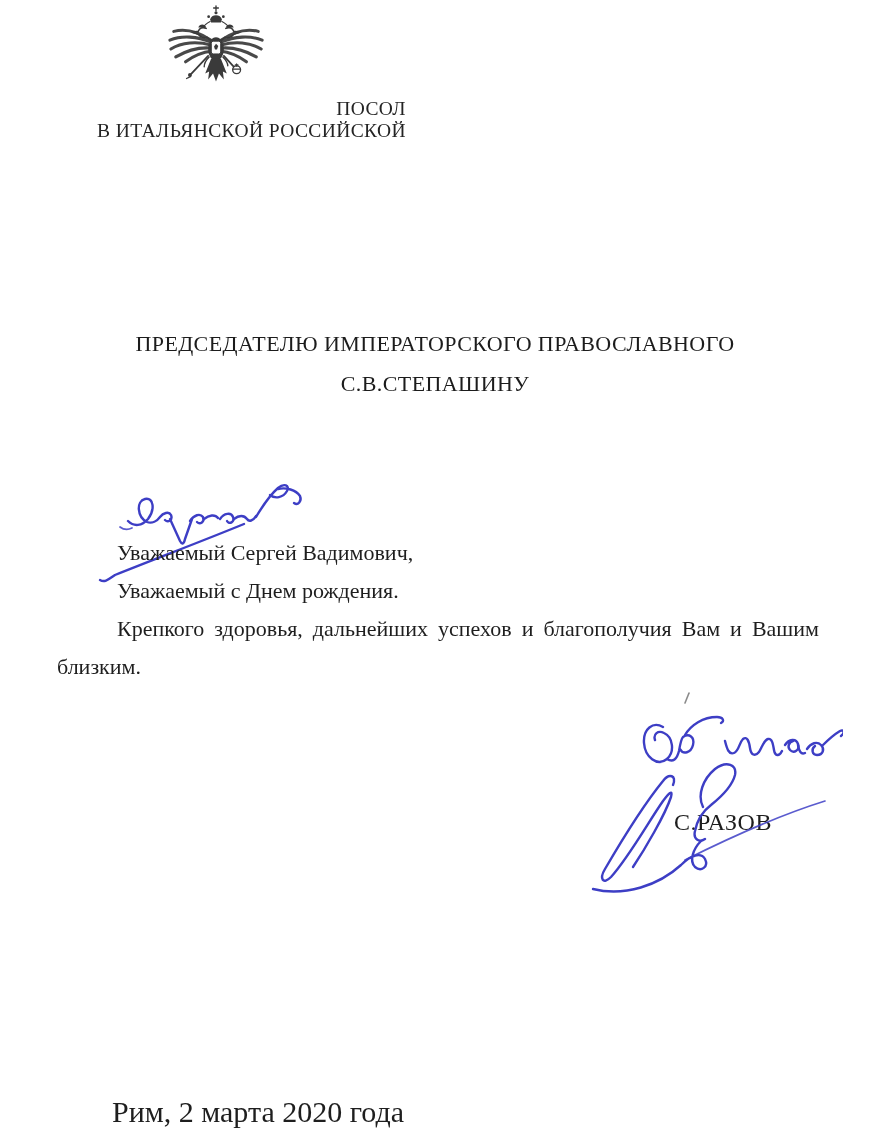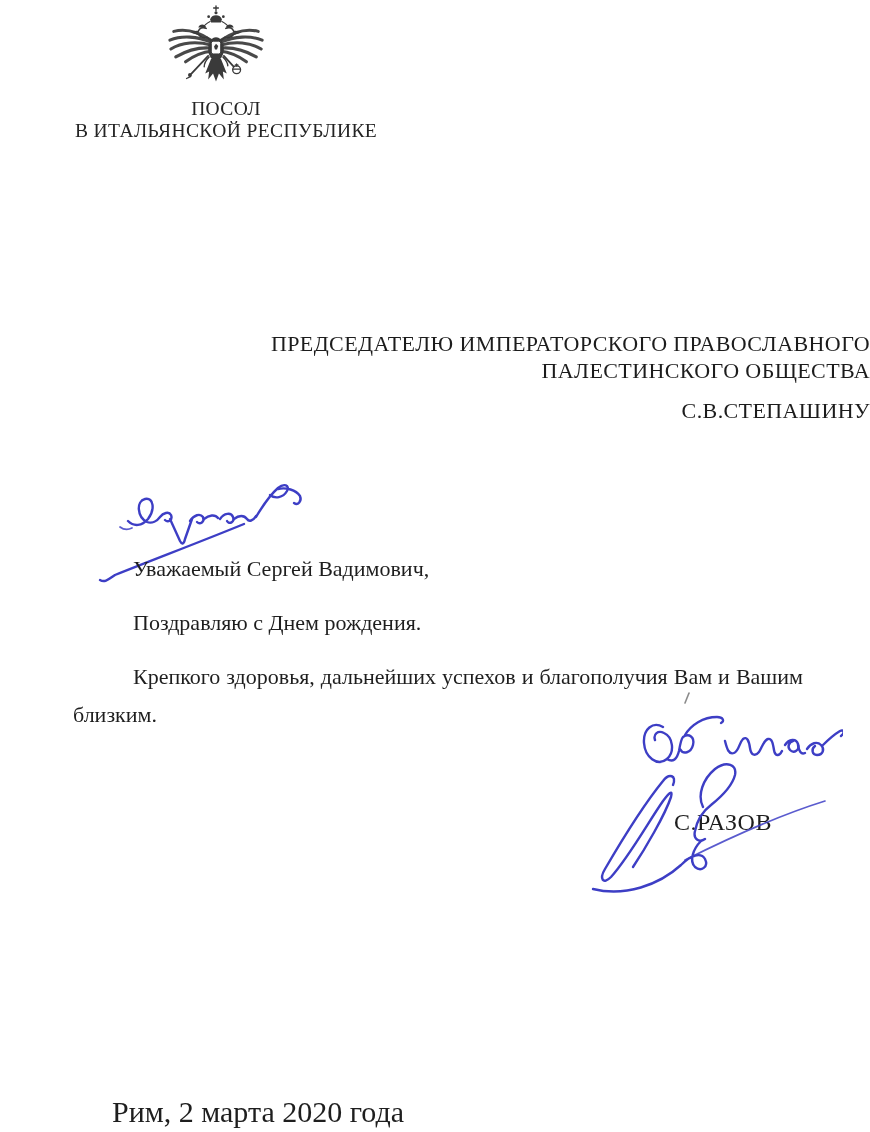--- a/index.html
+++ b/index.html
@@ -9,40 +9,40 @@
     margin:0 auto;
     background:#ffffff;
     overflow:hidden;
     font-family:"Liberation Serif","DejaVu Serif",serif;
     color:#1e1e1e;
   }
   .abs{position:absolute;}
   
   .letterhead{
     left:46px;top:98px;width:360px;
-    text-align:center;
+    text-align:right;
     font-size:19.5px;line-height:22px;
     letter-spacing:0.4px;
     color:#242424;
   }
   
   .addressee{
     left:0;top:330px;width:870px;
-    text-align:right;
+    text-align:center;
     font-size:22px;line-height:27px;
     letter-spacing:0.4px;
     color:#1c1c1c;
   }
   .addressee .name-line{margin-top:13px;}
   
   .body-text{
     left:57px;top:534px;width:762px;
     font-size:22px;line-height:38px;
   }
-  .body-text p{margin:16px;text-indent:60px;}
+  .body-text p{margin:0;text-indent:60px;}
   .body-text p.justified{text-align:justify;}
   
   .sig-name{
     left:674px;top:807px;
     font-size:24px;line-height:30px;
     letter-spacing:0.5px;
   }
   
   .dateline{
     left:112px;top:1097px;
@@ -103,26 +103,25 @@
     <circle cx="28.5" cy="71.5" r="2" fill="#3a3a3a"></circle>
     <path class="emblem-stroke" d="M25,75 l4,-2" stroke-width="1.4"></path>
 
     <path class="emblem-stroke" d="M63,52 L73,63" stroke-width="1.8"></path>
     <circle class="emblem-stroke" cx="76" cy="66" r="4" stroke-width="1.4"></circle>
     <path class="emblem-stroke" d="M76,60 v2.5 M74.6,61 h2.8 M72.3,65.5 h7.4" stroke-width="1.1"></path>
   </svg>
 
   <div class="abs letterhead">
     <div>ПОСОЛ</div>
-    <div>В ИТАЛЬЯНСКОЙ РЕСПУБЛИКЕ</div>
+    <div>В ИТАЛЬЯНСКОЙ РОССИЙСКОЙ</div>
   </div>
 
   <div class="abs addressee">
     <div>ПРЕДСЕДАТЕЛЮ ИМПЕРАТОРСКОГО ПРАВОСЛАВНОГО</div>
-    <div>ПАЛЕСТИНСКОГО ОБЩЕСТВА</div>
     <div class="name-line">С.В.СТЕПАШИНУ</div>
   </div>
 
   <svg class="abs ink" style="left:112px;top:477px;" width="200" height="70" viewBox="0 0 200 70">
     <path class="thin" d="M8,50 C12,53 16,53 20,51"></path>
     <path d="M16,44 C22,50 30,49 36,42 C43,33 42,20 33,22 C24,24 25,40 35,45 C40,47 45,44 48,40 C51,36 57,34 59,38 C61,43 56,46 53,43"></path>
     <path d="M58,42 L68,64 C70,68 72,67 73,62 L80,42"></path>
     <path d="M78,44 C82,38 88,36 91,40 C93,45 88,48 85,45"></path>
     <path d="M92,42 C97,38 103,37 106,41"></path>
     <path d="M108,42 C112,36 119,35 121,40 C123,45 117,48 115,44"></path>
@@ -130,21 +129,21 @@
     <path d="M144,40 C150,30 158,18 166,11 C172,6 178,8 175,14 C171,21 163,22 158,18"></path>
     <path d="M166,12 C174,10 184,13 188,19 C190,24 186,29 182,26"></path>
   </svg>
 
   <svg class="abs ink" style="left:95px;top:515px;" width="155" height="72" viewBox="0 0 155 72">
     <path d="M5,65 C10,68 14,64 20,60 C60,44 110,25 149,9"></path>
   </svg>
 
   <div class="abs body-text">
     <p><span>Уважаемый</span><span> Сергей Вадимович,</span></p>
-    <p>Поздравляю с Днем рождения.</p>
+    <p>Уважаемый с Днем рождения.</p>
     <p class="justified">Крепкого здоровья, дальнейших успехов и благополучия Вам и Вашим близким.</p>
   </div>
 
   <svg class="abs" style="left:683px;top:691px;" width="8" height="14" viewBox="0 0 8 14">
     <path d="M2,12 L6,2" stroke="#8a8a8a" stroke-width="1.6" fill="none" stroke-linecap="round"></path>
   </svg>
 
   <svg class="abs ink" style="left:633px;top:707px;" width="210" height="62" viewBox="0 0 210 62">
     <path d="M30,20 C20,14 10,22 11,36 C12,50 24,60 34,52 C42,45 40,30 31,26 C25,23 20,27 22,33"></path>
     <path d="M34,52 C40,56 44,52 46,44 C47,38 48,32 50,30 C56,26 62,30 60,38 C58,46 50,48 47,42"></path>

